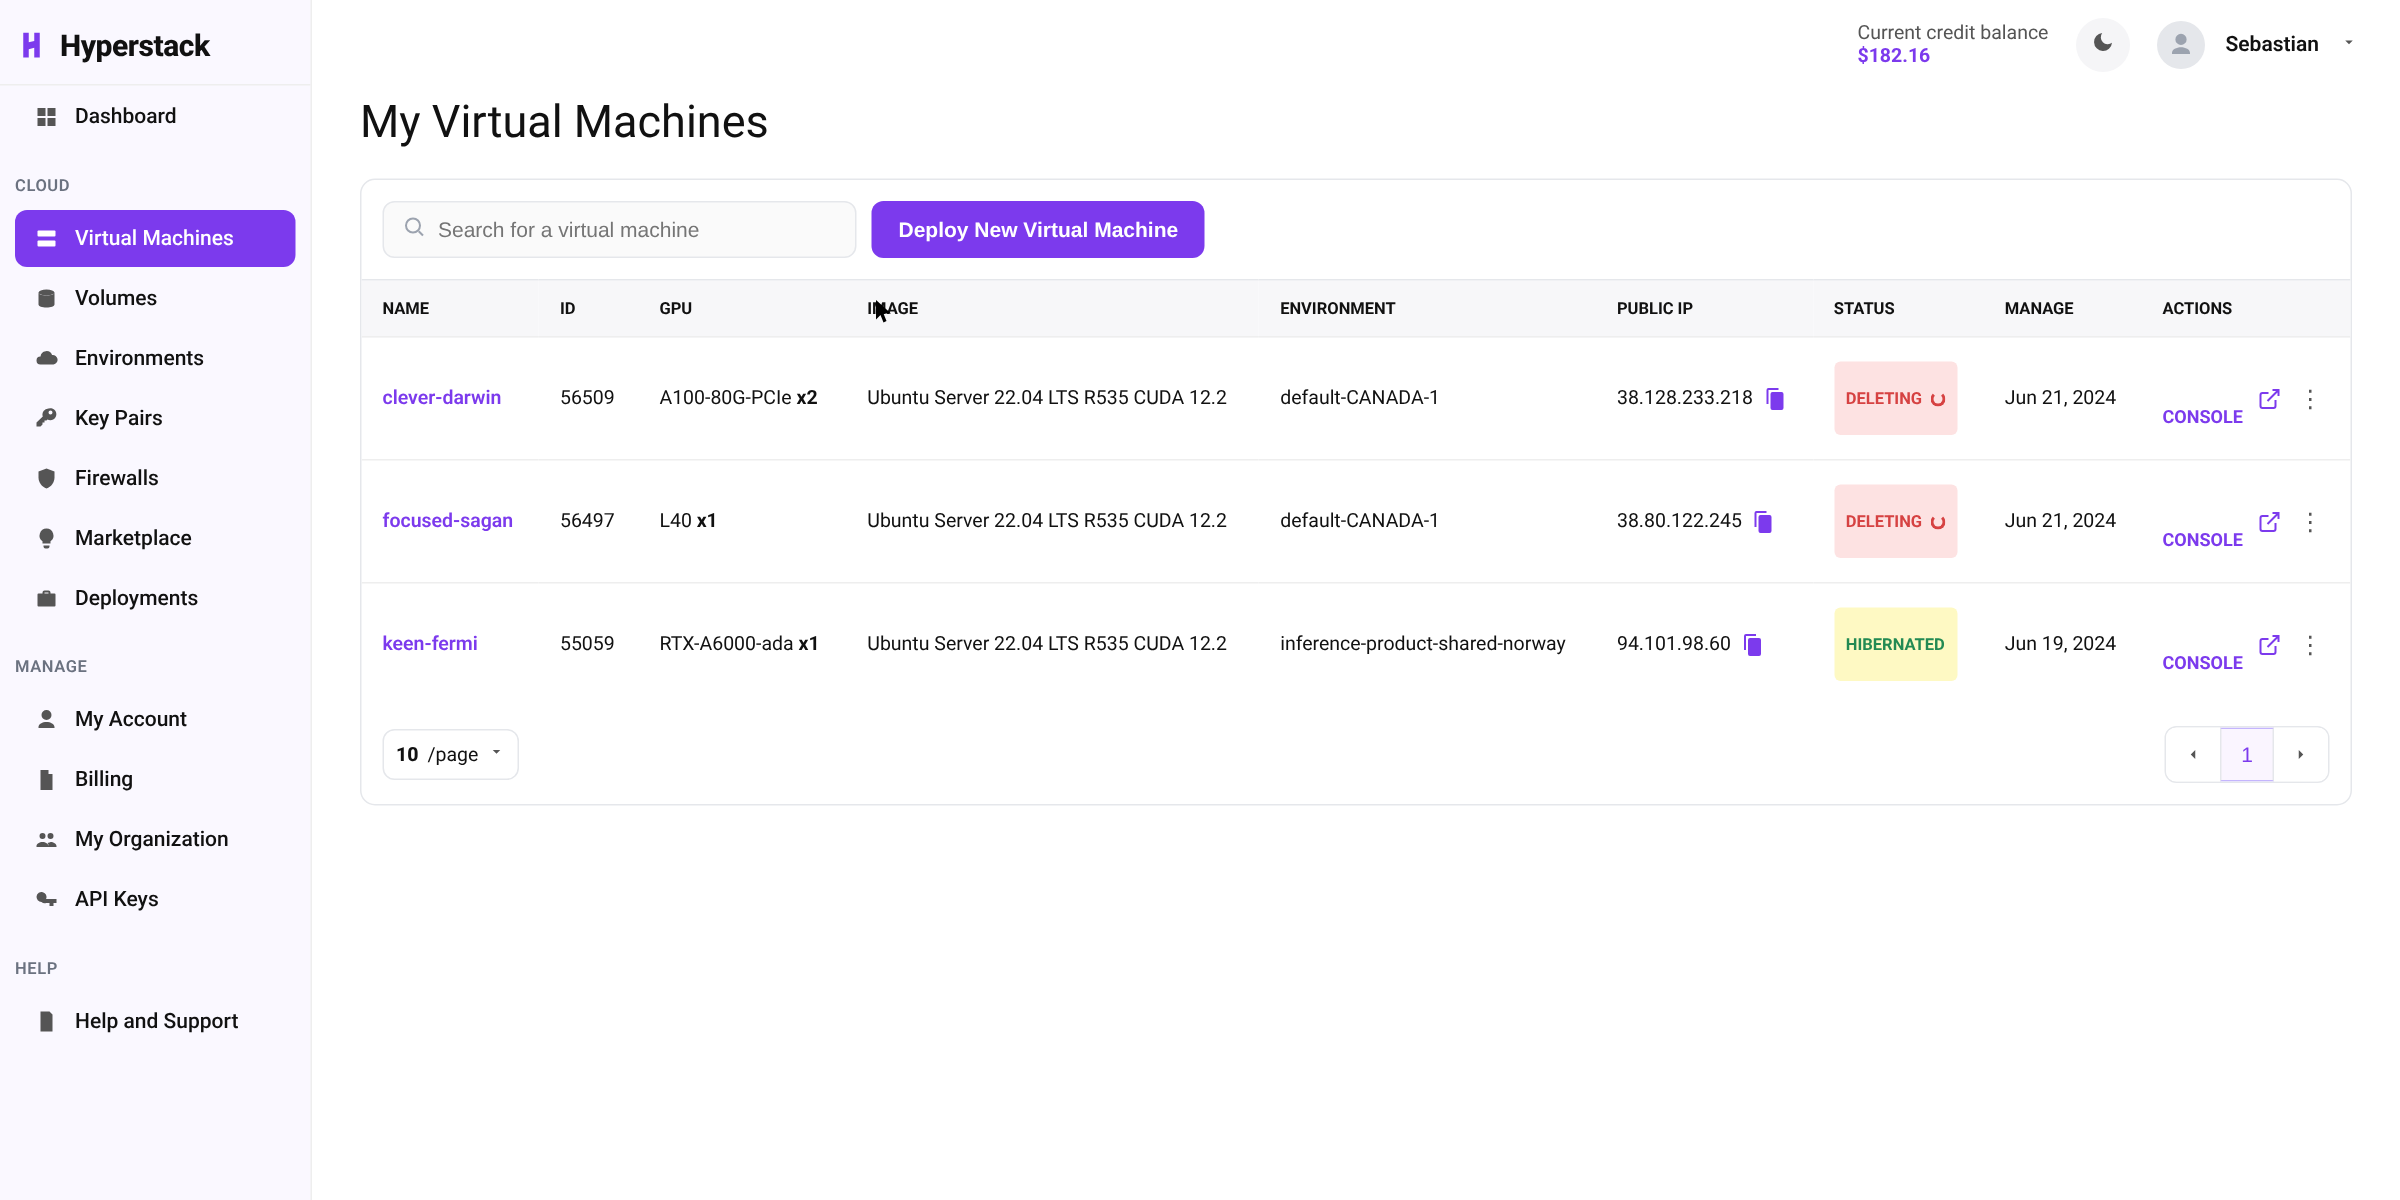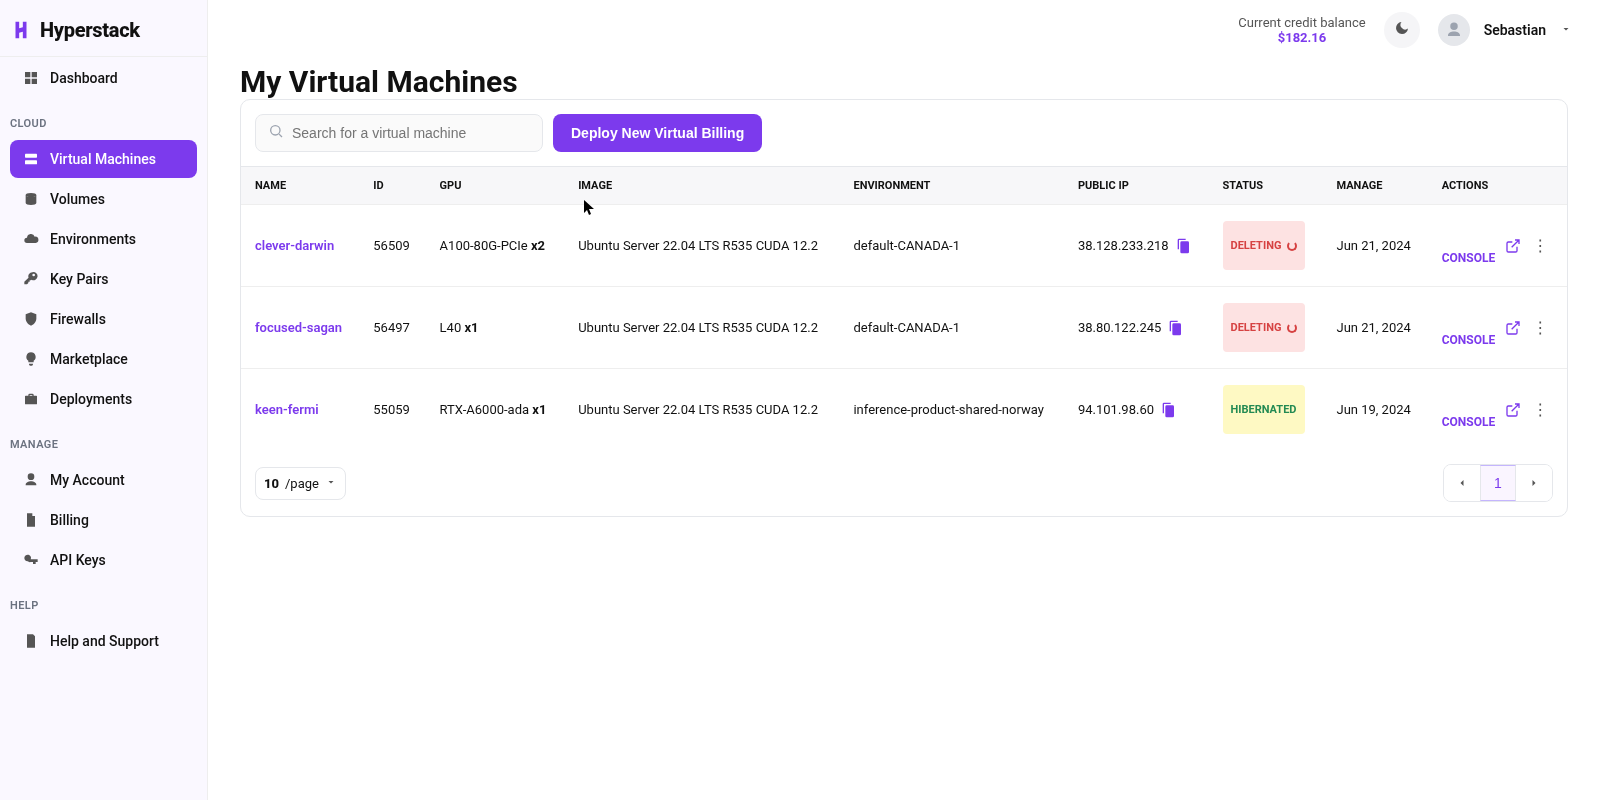--- a/index.html
+++ b/index.html
@@ -67,21 +67,21 @@
   display: flex;
   flex-direction: column;
 }
 .topbar {
   display: flex;
   justify-content: flex-end;
   align-items: center;
   gap: 18px;
   padding: 12px 28px;
 }
-.balance { text-align: center; font-size: 13px; }
+.balance { text-align: left; font-size: 13px; }
 .balance-label { color: #555; }
 .balance-value { color: #7c3aed; font-weight: 700; }
 .iconbtn {
   width: 36px; height: 36px;
   border-radius: 50%;
   background: #f5f5f7;
   display: flex; align-items: center; justify-content: center;
   cursor: pointer;
 }
 .user {
@@ -93,35 +93,36 @@
   width: 32px; height: 32px; border-radius: 50%;
   background: #e5e7eb;
   display: flex; align-items: center; justify-content: center;
   color: #9ca3af;
 }
 .content {
   padding: 4px 32px 32px 32px;
 }
 .page-title {
   font-size: 30px;
-  font-weight: 700;
+  font-weight: 400;
+  margin-bottom: 20px;
 }
 .panel {
   border: 1px solid #e5e7eb;
   border-radius: 10px;
   overflow: hidden;
 }
 .toolbar {
   display: flex;
   gap: 10px;
   padding: 14px;
 }
 .search {
   display: flex; align-items: center;
-  width: 288px;
+  width: 316px;
   border: 1px solid #e5e7eb;
   border-radius: 8px;
   padding: 0 12px;
   color: #9ca3af;
   background: #fafafa;
 }
 .search input {
   border: none; outline: none; background: transparent;
   font-size: 14px; padding: 10px 8px; flex: 1;
 }
@@ -285,20 +286,28 @@
         </span>
         <span>My Account</span>
       </div>
       <div class="nav-item">
         <span class="icon">
           <svg width="16" height="16" viewBox="0 0 24 24">
             <path fill="#555" d="M6 2h8l4 4v16H6zM14 2v4h4"></path>
           </svg>
         </span>
         <span>Billing</span>
+      </div>
+      <div class="nav-item">
+        <span class="icon">
+          <svg width="16" height="16" viewBox="0 0 24 24">
+            <path fill="#555" d="M8 11a3 3 0 1 0-3-3 3 3 0 0 0 3 3zm8 0a3 3 0 1 0-3-3 3 3 0 0 0 3 3zM2 19v-1c0-2 3-4 6-4s6 2 6 4v1zm12 0v-1c0-1 0-2-1-3 1 0 3-1 3-1 3 0 6 2 6 4v1z"></path>
+          </svg>
+        </span>
+        <span>My Organization</span>
       </div>
       <div class="nav-item">
         <span class="icon">
           <svg width="16" height="16" viewBox="0 0 24 24">
             <path fill="#555" d="M7 14a5 5 0 1 1 4.6-3H22v4h-3v3h-4v-3h-3.4A5 5 0 0 1 7 14z"></path>
           </svg>
         </span>
         <span>API Keys</span>
       </div>
       <div class="section-label">HELP</div>
@@ -348,21 +357,21 @@
       <div class="toolbar">
         <div class="search">
           <span>
             <svg width="16" height="16" viewBox="0 0 24 24">
                 <circle cx="11" cy="11" r="7" fill="none" stroke="#9ca3af" stroke-width="2"></circle>
                 <path stroke="#9ca3af" stroke-width="2" d="M21 21l-4.3-4.3"></path>
               </svg>
           </span>
           <input placeholder="Search for a virtual machine" style="">
         </div>
-        <button class="btn-primary">Deploy New Virtual Billing</button>
+        <button class="btn-primary">Deploy New Virtual Machine</button>
       </div>
 
       <table class="table">
         <thead>
           <tr id="vm-head-row">
               <th>NAME</th>
               <th>ID</th>
               <th>GPU</th>
               <th>IMAGE</th>
               <th>ENVIRONMENT</th>

